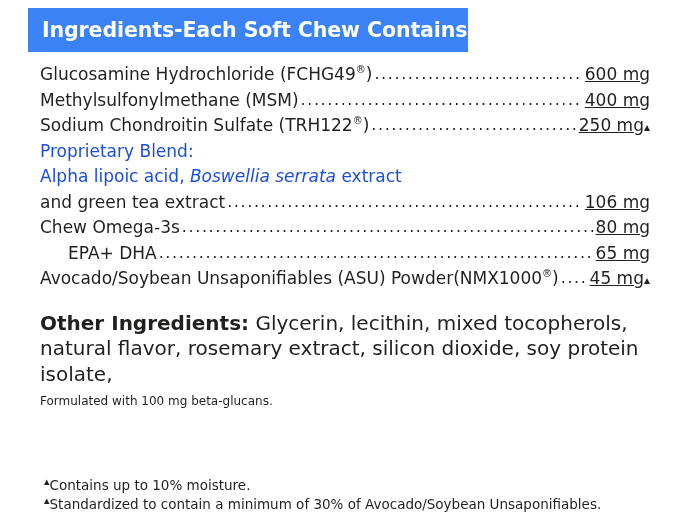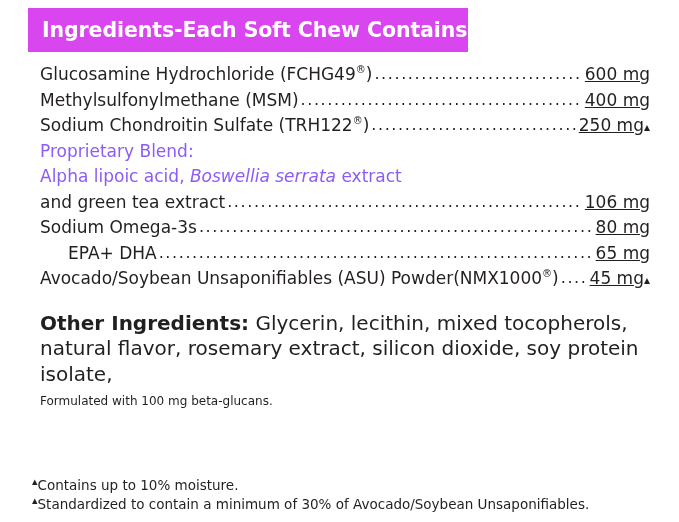--- a/index.html
+++ b/index.html
@@ -19,21 +19,21 @@
     width: 679px;
     height: 522px;
     box-sizing: border-box;
   }
   .header-bar {
     position: absolute;
     left: 28px;
     top: 8px;
     width: 440px;
     height: 44px;
-    background: #d946ef;
+    background: #3b82f6;
     display: flex;
     align-items: center;
     padding-left: 14px;
     box-sizing: border-box;
   }
   .header-bar .title {
     color: #ffffff;
     font-size: 20.5px;
     font-weight: bold;
     letter-spacing: -0.1px;
@@ -84,38 +84,38 @@
     font-size: 12px;
     vertical-align: super;
     line-height: 0;
   }
   .italic {
     font-style: italic;
   }
   .plain {
     font-size: 17px;
     line-height: 25.5px;
-    color: #8b5cf6;
+    color: #1d4ed8;
   }
   .other-block {
     margin-top: 19px;
     font-size: 20px;
     line-height: 25.5px;
   }
   .other-block b {
     font-weight: bold;
   }
   .formulated {
     margin-top: 2px;
     font-size: 12px;
     line-height: 25.5px;
   }
   .footnotes {
     position: absolute;
-    left: 32px;
+    left: 44px;
     top: 476px;
     width: 620px;
     font-size: 13.5px;
     line-height: 19px;
     color: #231f20;
   }
   .footnotes .fn {
     white-space: nowrap;
   }
   .fn-mark {
@@ -157,21 +157,21 @@
     <div class="plain">Proprietary Blend:</div>
     <div class="plain"><span>Alpha lipoic acid, </span><span class="italic">Boswellia serrata</span><span> extract</span></div>
 
     <div class="row">
       <span class="name">and green tea extract </span>
       <span class="dots">..........................................................................................................</span>
       <span class="amount">106 mg</span>
     </div>
 
     <div class="row">
-      <span class="name">Sodium Omega-3s</span>
+      <span class="name">Chew Omega-3s</span>
       <span class="dots">..........................................................................................................</span>
       <span class="amount">80 mg</span>
     </div>
 
     <div class="row indent">
       <span class="name">EPA+ DHA </span>
       <span class="dots">..........................................................................................................</span>
       <span class="amount"> 65 mg</span>
     </div>
 

